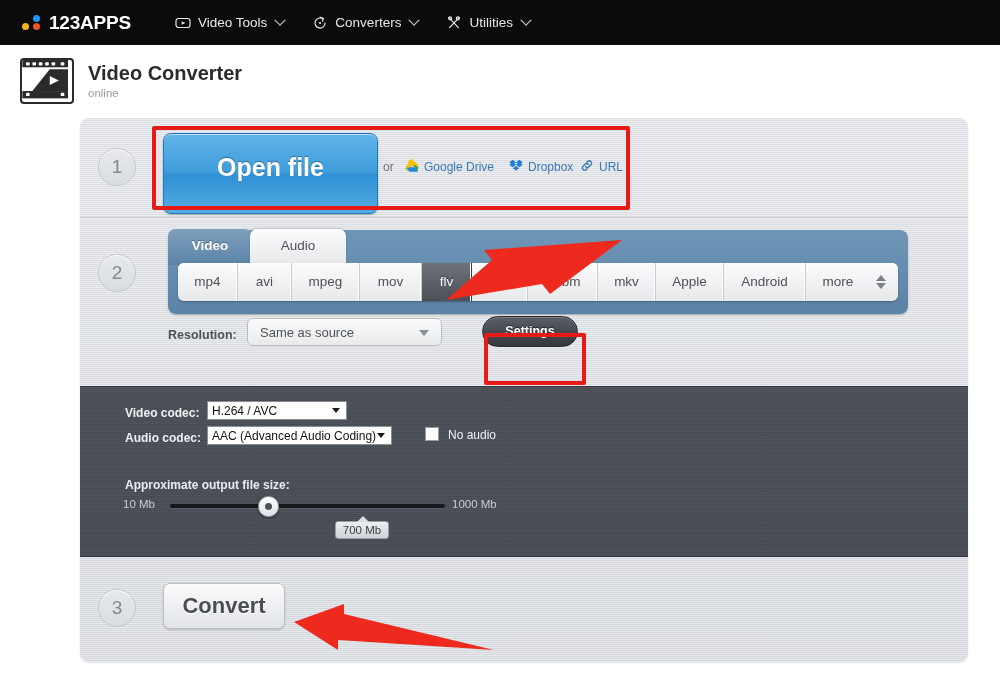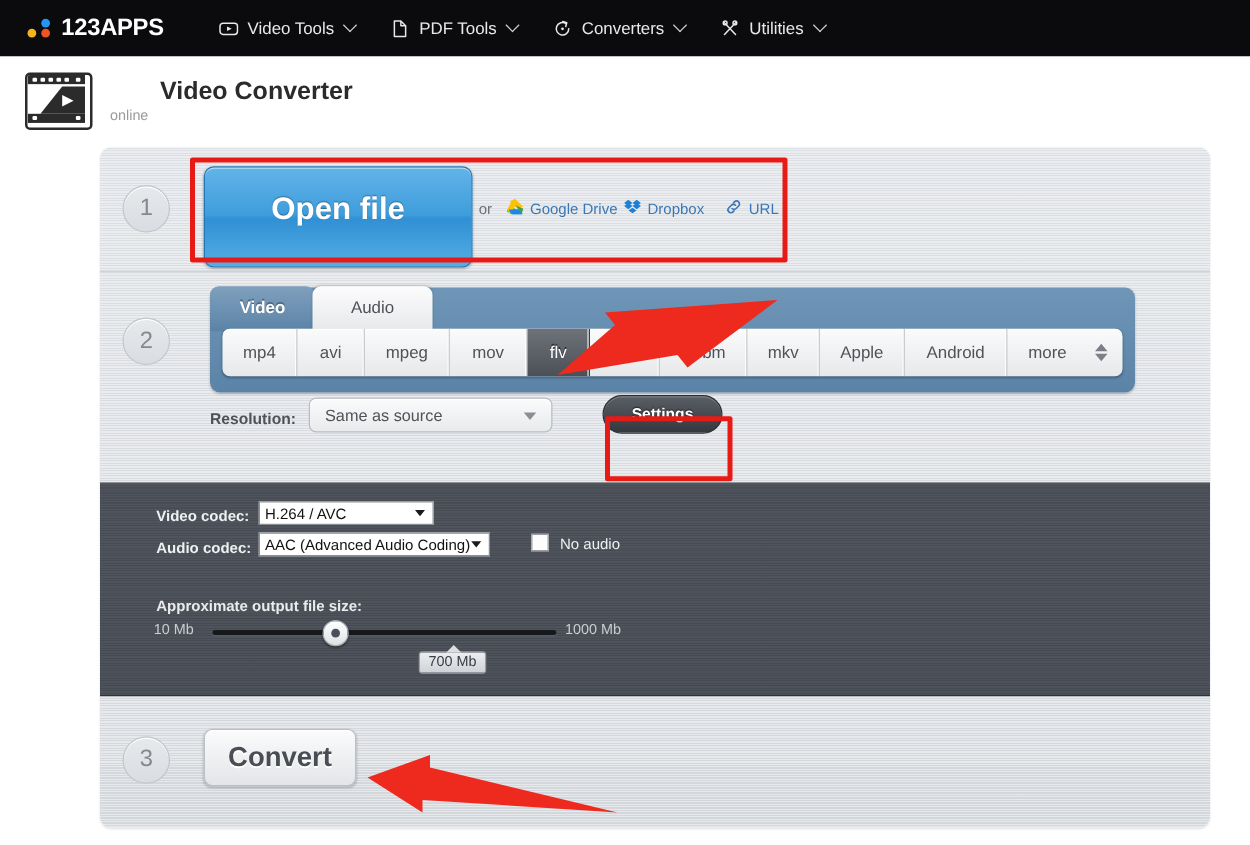--- a/index.html
+++ b/index.html
@@ -39,21 +39,21 @@
   }
   .nicon { width:16px; height:16px; display:block; flex:0 0 16px; }
 
   
   #pagehead { position:absolute; left:20px; top:58px; display:flex; align-items:center; }
   #applogo {
     width:54px; height:46px; border:2px solid #2b2b2b; border-radius:4px;
     background:#fff; position:relative; overflow:hidden; flex:0 0 54px;
   }
   #apptitles { margin-left:14px; }
-  #apptitle { font-size:20px; font-weight:bold; color:#2b2b2b; line-height:20px;margin-left:40px; }
+  #apptitle { font-size:20px; font-weight:bold; color:#2b2b2b; line-height:20px; }
   #appsub { font-size:11.5px; color:#9a9a9a; margin-top:4px; }
 
   
   #card {
     position:absolute; left:80px; top:118px; width:888px; height:544px;
     border-radius:9px; overflow:hidden;
     background:
       repeating-linear-gradient(0deg, rgba(255,255,255,0.45) 0 1px, rgba(0,0,0,0) 1px 2px),
       linear-gradient(180deg,#dcdfe3 0%, #d3d7dc 100%);
     box-shadow:0 1px 2px rgba(0,0,0,0.12);
@@ -79,21 +79,21 @@
     text-shadow:0 -1px 1px rgba(0,0,0,0.35);
     box-shadow:inset 0 1px 0 rgba(255,255,255,0.55), 0 1px 2px rgba(0,0,0,0.25);
     cursor:pointer;
   }
   #or-text { position:absolute; left:303px; top:42px; font-size:12px; color:#6d7176; }
   .cloudlink {
     position:absolute; top:41px; display:flex; align-items:center; gap:5px;
     font-size:12px; color:#3a78b5; cursor:pointer;
   }
   #gd-link { left:325px; }
-  #db-link { left:419px; }
+  #db-link { left:429px; }
   #url-link { left:500px; }
 
   
   #step2 { height:168px; }
   #fmtpanel {
     position:absolute; left:88px; top:12px; width:740px; height:84px;
     border-radius:8px;
     background:linear-gradient(180deg,#6f96b7 0%, #5b83a7 100%);
     box-shadow:0 1px 2px rgba(0,0,0,0.25);
   }
@@ -257,30 +257,20 @@
       <svg viewBox="0 0 16 16" width="16" height="16">
           <rect x="1" y="3.5" width="14" height="9" rx="2.5" fill="none" stroke="#e8e8ea" stroke-width="1.2"></rect>
           <polygon points="6.6,6.2 10.4,8 6.6,9.8" fill="#e8e8ea"></polygon>
         </svg>
     </span>
     <span class="nlabel">Video Tools</span>
     <span class="caret"></span>
   </div>
 
 
-  <div class="navitem">
-    <span class="nicon">
-      <svg viewBox="0 0 16 16" width="16" height="16">
-          <path d="M3.5 1.8h5.2l3.8 3.8v8.6H3.5z" fill="none" stroke="#e8e8ea" stroke-width="1.2" stroke-linejoin="round"></path>
-          <path d="M8.7 1.8v3.8h3.8" fill="none" stroke="#e8e8ea" stroke-width="1.2" stroke-linejoin="round"></path>
-        </svg>
-    </span>
-    <span class="nlabel">PDF Tools</span>
-    <span class="caret"></span>
-  </div>
 
   <div class="navitem">
     <span class="nicon">
       <svg viewBox="0 0 16 16" width="16" height="16">
           <path d="M13 8a5 5 0 1 1-2.2-4.1" fill="none" stroke="#e8e8ea" stroke-width="1.2" stroke-linecap="round"></path>
           <polyline points="8.2,2.2 11.4,3.2 10.6,6.2" fill="none" stroke="#e8e8ea" stroke-width="1.2" stroke-linejoin="round" stroke-linecap="round"></polyline>
           <circle cx="8" cy="8" r="1.1" fill="#e8e8ea"></circle>
         </svg>
     </span>
     <span class="nlabel">Converters</span>

